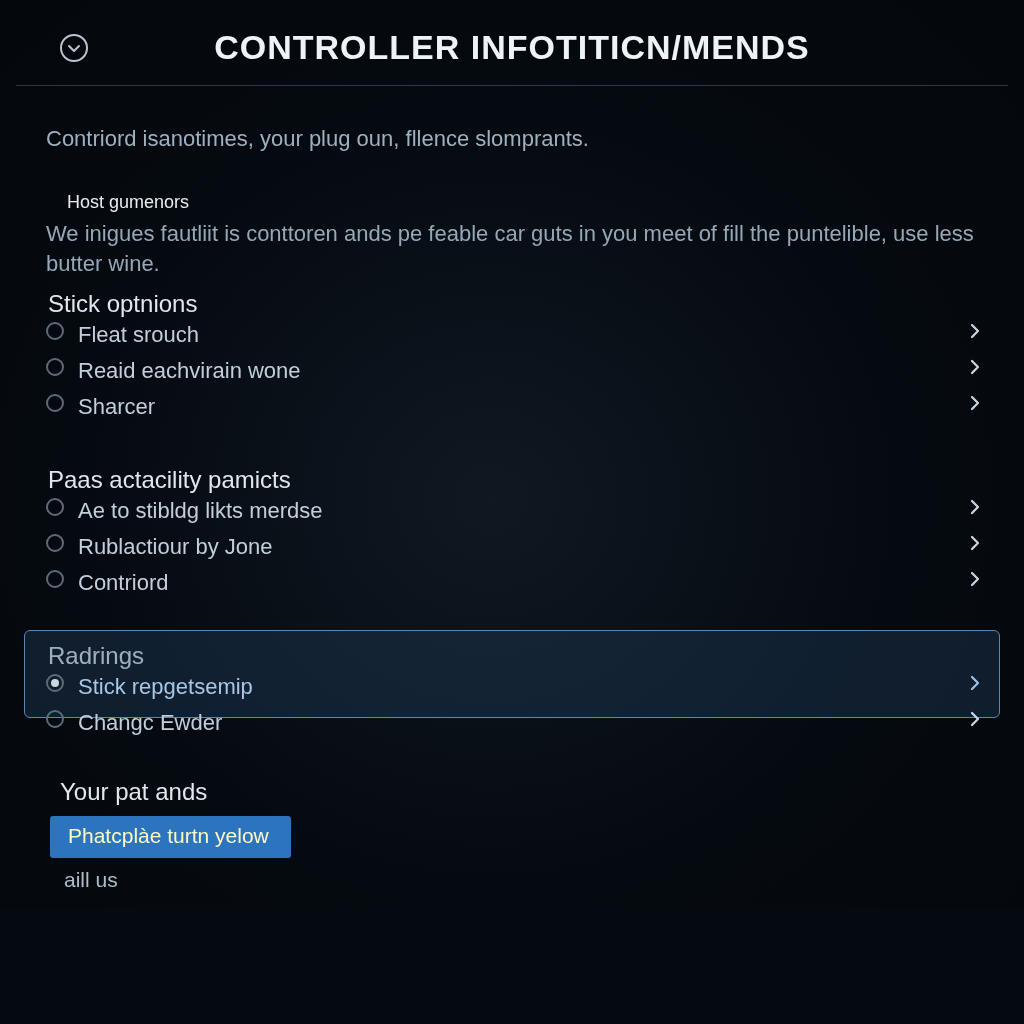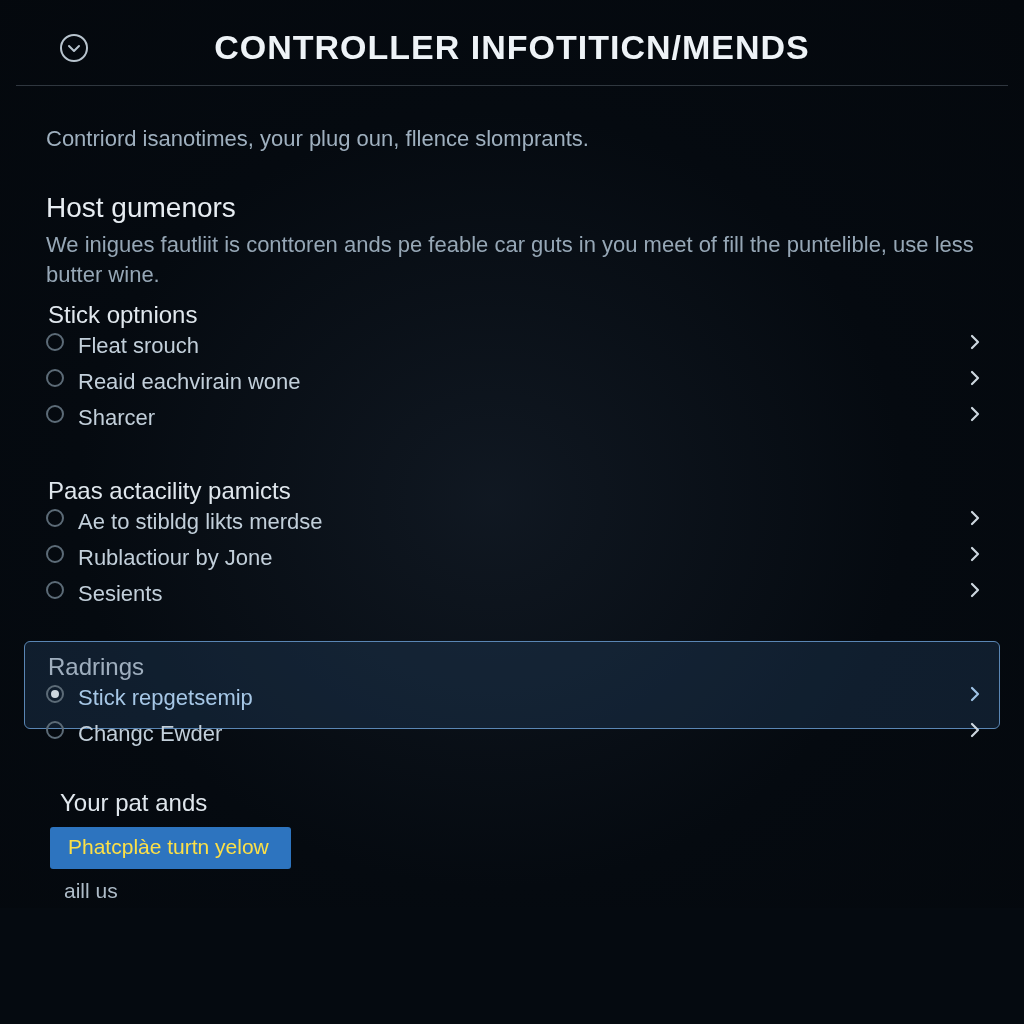--- a/index.html
+++ b/index.html
@@ -44,24 +44,25 @@
   }
   .body {
     padding: 40px 46px 0 46px;
   }
   .intro {
     font-size: 22px;
     color: #9fb0bf;
     margin-bottom: 40px;
   }
   .sec-head {
-    font-size: 28px;
+    font-size: 18px;
     color: #e7edf2;
     font-weight: 500;
     margin-bottom: 6px;
+    margin-left: 21px;
   }
   .sec-desc {
     font-size: 22px;
     color: #96a7b6;
     line-height: 1.35;
     margin-bottom: 8px;
   }
   .group-head {
     font-size: 24px;
     color: #e0e7ed;
@@ -112,21 +113,21 @@
   }
   .your-head {
     font-size: 24px;
     color: #e0e7ed;
     margin-bottom: 10px;
     padding-left: 14px;
   }
   .pill {
     display: inline-block;
     background: #2d74bf;
-    color: #fde047;
+    color: #fef9c3;
     font-size: 21px;
     padding: 8px 22px 10px 18px;
     border-radius: 3px;
     margin-left: 4px;
   }
   .aillus {
     font-size: 21px;
     color: #aebcc8;
     margin-top: 10px;
     padding-left: 18px;
@@ -203,21 +204,21 @@
       <span>Rublactiour by Jone</span>
       <span class="spacer"></span>
       <span class="chev">
         <svg width="18" height="18" viewBox="0 0 18 18">
             <polyline points="6,3 12,9 6,15" fill="none" stroke="#cdd7df" stroke-width="2.2" stroke-linecap="round" stroke-linejoin="round"></polyline>
           </svg>
       </span>
     </div>
     <div class="item">
       <span class="radio"></span>
-      <span>Sesients</span>
+      <span>Contriord</span>
       <span class="spacer"></span>
       <span class="chev">
         <svg width="18" height="18" viewBox="0 0 18 18">
             <polyline points="6,3 12,9 6,15" fill="none" stroke="#cdd7df" stroke-width="2.2" stroke-linecap="round" stroke-linejoin="round"></polyline>
           </svg>
       </span>
     </div>
 
     <div class="group-gap"></div>
 

